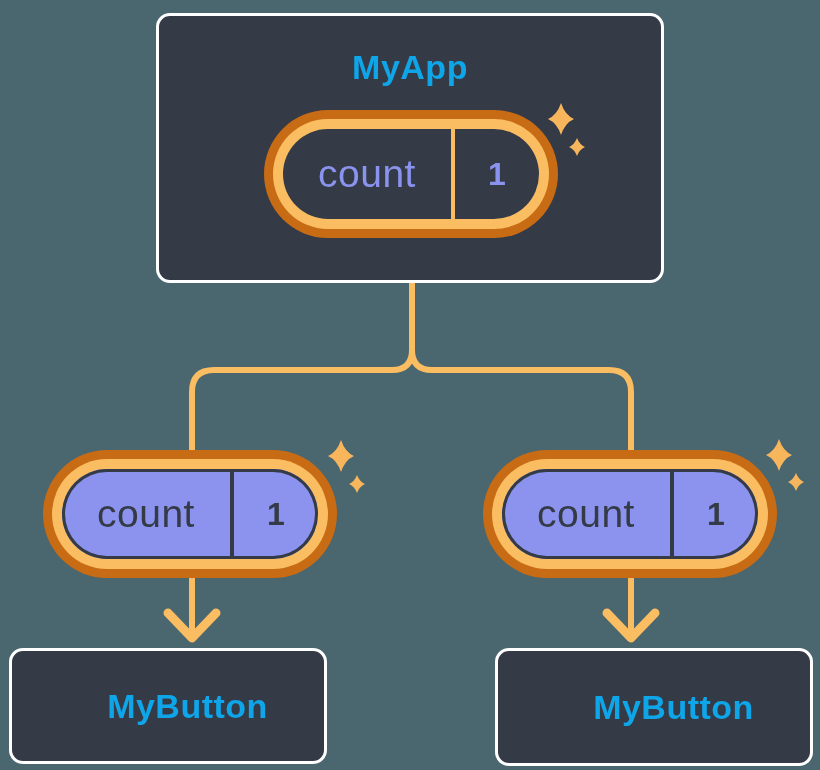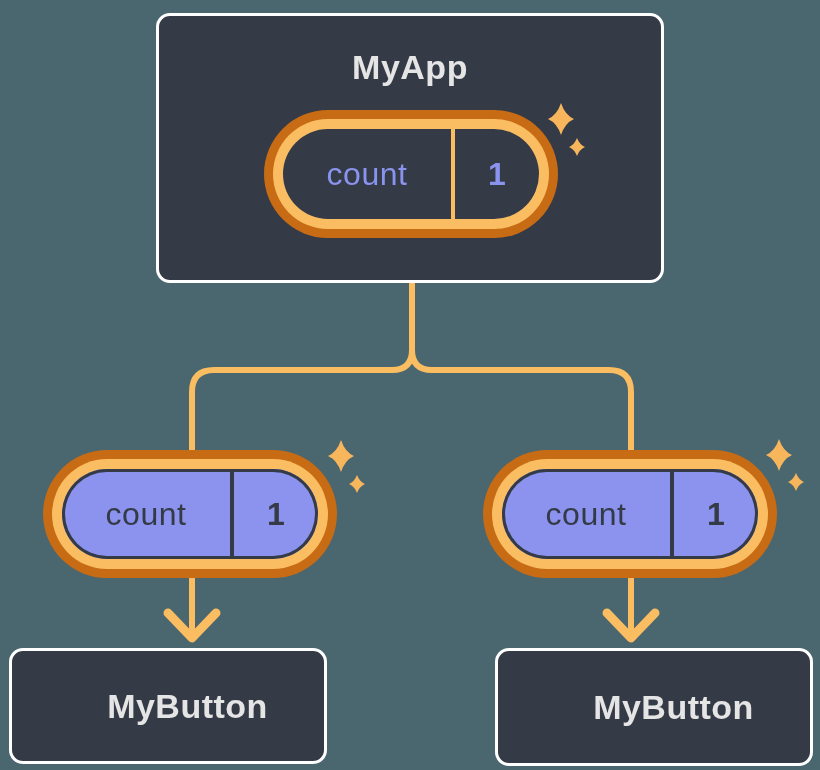--- a/index.html
+++ b/index.html
@@ -26,21 +26,21 @@
   }
   .app-box  { left: 156px; top: 13px;  width: 508px; height: 270px; }
   .leaf-box { display: flex; align-items: center; justify-content: center; padding-left: 39px; }
   .leaf-box-left  { left: 9px;   top: 648px; width: 318px; height: 116px; }
   .leaf-box-right { left: 495px; top: 648px; width: 318px; height: 118px; }
 
   .node-title {
     font-size: 34px;
     font-weight: 600;
     letter-spacing: 0.5px;
-    color: #e5e5e5;
+    color: #0ea5e9;
   }
   .app-title {
     position: absolute;
     top: 32px; left: 0; width: 100%;
     text-align: center;
   }
 
   
   .pill {
     position: absolute;
@@ -67,21 +67,21 @@
     border-radius: 999px;
     display: flex;
     overflow: hidden;
   }
   .pill-dark .pill-inner   { background: #343A46; }
   .pill-purple .pill-inner { background: #8B93EE; box-shadow: inset 0 0 0 3px #343A46; }
 
   .pill-label {
     width: 168px;
     display: flex; align-items: center; justify-content: center;
-    font-size: 32px;
+    font-size: 39px;
     letter-spacing: 0.5px;
   }
   .pill-divider { width: 4px; flex: 0 0 auto; }
   .pill-value {
     flex: 1;
     display: flex; align-items: center; justify-content: center;
     font-size: 32px;
     font-weight: 700;
   }
   .pill-dark .pill-label,

